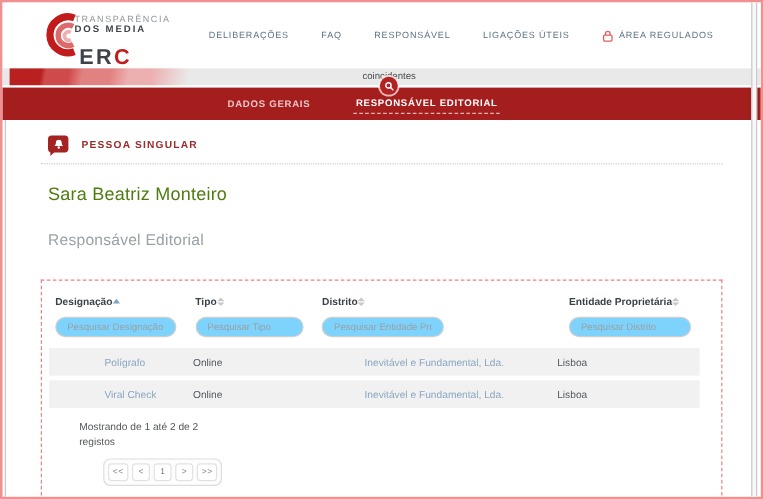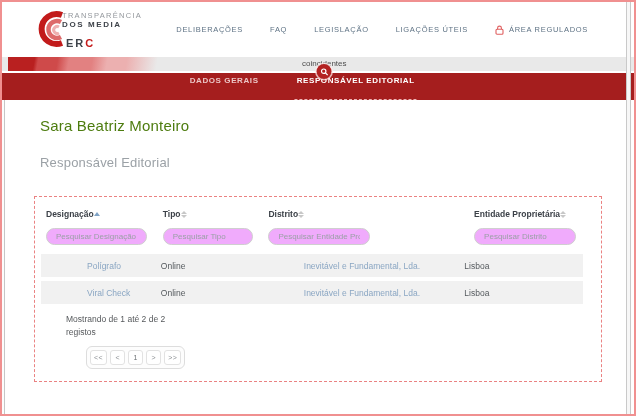--- a/index.html
+++ b/index.html
@@ -18,21 +18,21 @@
     z-index:50;
   }
 
   
   .topbar { height:55px; display:flex; align-items:center; padding:0 46px 0 34px; background:#fff; }
   .logo { position:relative; width:138px; height:46px; flex:0 0 auto; }
   .logo svg.arcs { position:absolute; left:0; top:3px; }
   .logo .ltext { position:absolute; left:26px; top:4px; line-height:1.25; white-space:nowrap; }
   .logo .l1 { font-size:7.5px; letter-spacing:1.3px; color:#93979c; }
   .logo .l2 { font-size:8px; font-weight:bold; letter-spacing:1.6px; color:#3e434a; }
-  .logo .l3 { position:absolute; left:30px; top:30px; font-size:11px; font-weight:bold; letter-spacing:2px; color:#3e434a; }
+  .logo .l3 { position:absolute; left:30px; top:30px; font-size:18px; font-weight:bold; letter-spacing:2px; color:#3e434a; }
   .logo .l3 .c-red { color:#c41a1a; }
 
   nav.mainnav { margin-left:auto; display:flex; align-items:flex-start; gap:27px; }
   .nav-item { font-size:7.5px; letter-spacing:0.7px; color:#5e7284; cursor:pointer; white-space:nowrap; display:inline-flex; align-items:center; gap:5px; }
   .nav-item .lock { display:inline-block; }
 
   
   .match-strip { position:relative; height:16px; background:#e9e9e9; border-bottom:2px solid #fff; }
   .match-strip::before {
     content:""; position:absolute; left:6px; top:0; bottom:0; width:190px;
@@ -41,21 +41,21 @@
   .match-label { position:absolute; left:51%; top:2px; transform:translateX(-50%); font-size:8px; color:#4d4d4d; }
 
   
   .tabbar { position:relative; height:27px; background:#a51e1e; }
   .search-bubble {
     position:absolute; left:51%; top:-9px; transform:translateX(-50%);
     width:15px; height:15px; border-radius:50%; background:#b32222;
     box-shadow:0 0 0 1.5px rgba(255,235,235,.75);
     display:flex; align-items:center; justify-content:center; cursor:pointer; z-index:5;
   }
-  .tabs { position:absolute; left:47.5%; top:0; transform:translateX(-50%); height:100%; display:flex; gap:34px; }
+  .tabs { position:absolute; left:47.5%; top:0; transform:translateX(-50%); height:100%; display:flex; align-items:center; gap:34px; }
   .tab { font-size:8px; font-weight:bold; letter-spacing:0.6px; white-space:nowrap; cursor:pointer; padding:3px 2px 4px; }
   .tab.inactive { color:#ecc6c6; }
   .tab.active { color:#ffffff; border-bottom:1px dashed #eeb5b5; }
 
   
   main { padding:0 32px; }
   .badge-row {
     margin-top:13px; padding:0 4px 9px 6px; display:flex; align-items:center; gap:11px;
     border-bottom:1px dotted #d8c6c6;
   }
@@ -78,21 +78,21 @@
   .th { display:flex; align-items:center; padding:4px 10px 3px 6px; font-size:8.5px; font-weight:bold; color:#3c4148; cursor:pointer; }
   .sort-asc { width:0; height:0; border-left:3.5px solid transparent; border-right:3.5px solid transparent; border-bottom:4.5px solid #7fa3c6; margin-top:-1px; }
   .sort-none { display:inline-flex; flex-direction:column; gap:1px; align-items:center; }
   .sort-none i { display:block; width:0; height:0; border-left:3px solid transparent; border-right:3px solid transparent; }
   .sort-none i.up { border-bottom:3.5px solid #c7c7c7; }
   .sort-none i.dn { border-top:3.5px solid #c7c7c7; }
 
   .filter-cell { padding:3px 6px 9px 6px; }
   .filter-cell input {
     width:102px; max-width:96%; height:17px; border:1px solid #cfcfcf; border-radius:9px;
-    font-family:inherit; font-size:8px; color:#666; padding:0 9px; outline:none; background:#f0abfc;
+    font-family:inherit; font-size:8px; color:#666; padding:0 9px; outline:none; background:#7dd3fc;
   }
   .filter-cell input::placeholder { color:#9aa0a6; }
 
   .data-row { background:#f1f1f1; margin:0 13px 4px 1px; }
   .data-row .td { padding:6.5px 6px; font-size:8.5px; color:#555a5e; white-space:nowrap; overflow:hidden; }
   .td a.cell-link { color:#8aa6c3; text-decoration:none; cursor:pointer;margin-left:40px; }
 
   .tbl-footer { margin:9px 0 0 6px; font-size:8.5px; color:#56595c; line-height:1.55; width:150px;padding-left:20px; }
   .pagination {
     margin:7px 0 0 46px; display:inline-flex; gap:3px; padding:3px;
@@ -121,21 +121,21 @@
       <div class="ltext">
         <div class="l1">TRANSPARÊNCIA</div>
         <div class="l2">DOS MEDIA</div>
       </div>
       <div class="l3"><span>ER</span><span class="c-red">C</span></div>
     </div>
 
     <nav class="mainnav">
       <span class="nav-item">DELIBERAÇÕES</span>
       <span class="nav-item">FAQ</span>
-      <span class="nav-item">LEGISLAÇÃO</span>
+      <span class="nav-item">RESPONSÁVEL</span>
       <span class="nav-item">LIGAÇÕES ÚTEIS</span>
       <span class="nav-item">
         <svg class="lock" width="9" height="10" viewBox="0 0 9 10">
           <rect x="1" y="4.2" width="7" height="5" rx="1" fill="none" stroke="#e06060" stroke-width="1.1"></rect>
           <path d="M 2.6 4.2 V 3 a 1.9 1.9 0 0 1 3.8 0 V 4.2" fill="none" stroke="#e06060" stroke-width="1.1"></path>
         </svg>
         <span>ÁREA REGULADOS</span>
       </span>
     </nav>
   </header>
@@ -151,20 +151,29 @@
         <line x1="5" y1="5" x2="7.2" y2="7.2" stroke="#ffffff" stroke-width="1.2"></line>
       </svg>
     </div>
     <div class="tabs">
       <span class="tab inactive">DADOS GERAIS</span>
       <span class="tab active">RESPONSÁVEL EDITORIAL</span>
     </div>
   </div>
 
   <main>
+    <div class="badge-row">
+      <span class="person-badge">
+        <svg width="8" height="9" viewBox="0 0 8 9">
+          <path d="M4 0.4 a2.4 2.4 0 0 1 2.4 2.4 c0 1.5 .7 2.3 1.2 2.8 H0.4 c.5-.5 1.2-1.3 1.2-2.8 A2.4 2.4 0 0 1 4 .4 Z" fill="#ffffff"></path>
+          <circle cx="4" cy="6.9" r="1" fill="#ffffff"></circle>
+        </svg>
+      </span>
+      <span class="badge-label">PESSOA SINGULAR</span>
+    </div>
 
     <h1 class="person-name">Sara Beatriz Monteiro</h1>
     <h2 class="section-sub">Responsável Editorial</h2>
 
     <div class="tbl-wrap">
 
       <div class="grid-row">
         <div class="th">
           <span>Designação</span>
           <span class="sort-asc"></span>

